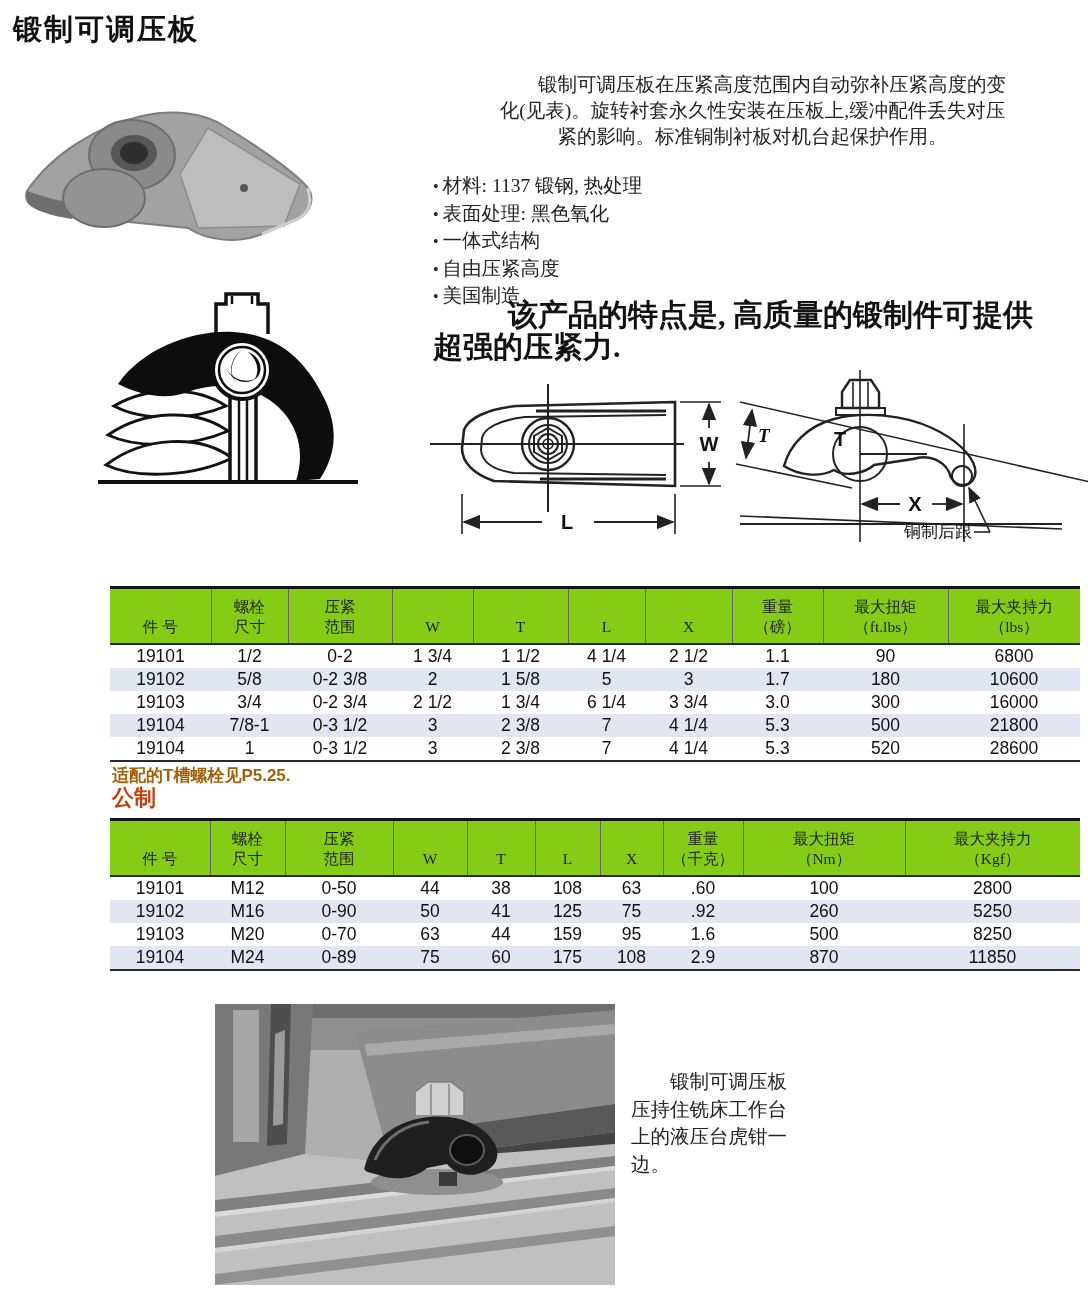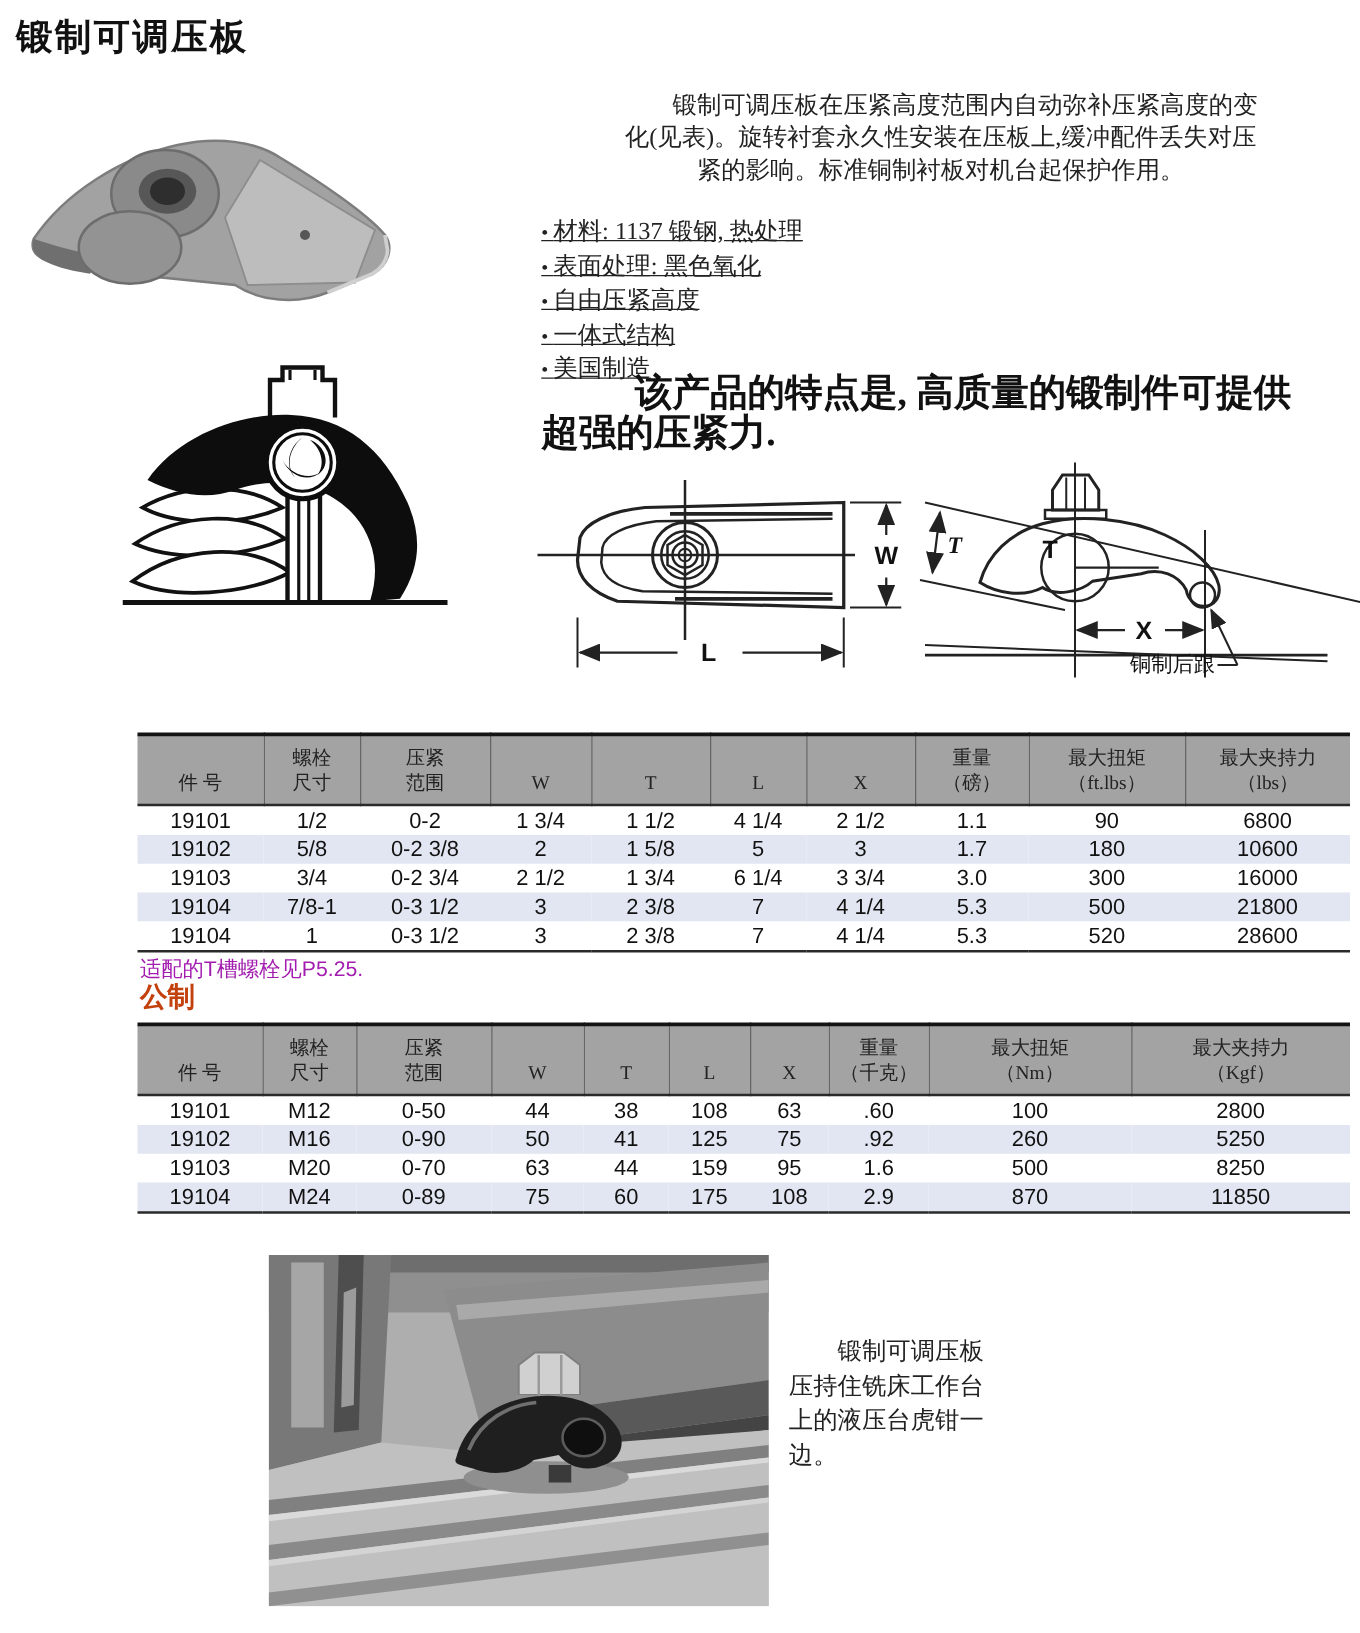--- a/index.html
+++ b/index.html
@@ -6,39 +6,39 @@
   #canvas{position:relative;width:1088px;height:1306px;background:#fff;overflow:hidden;
           font-family:"Liberation Serif",serif;color:#1a1a1a;}
   .abs{position:absolute;}
 
   .page-title{left:13px;top:10px;font-family:"Liberation Sans",sans-serif;
               font-weight:bold;font-size:29px;letter-spacing:2px;color:#111;}
 
   .intro-para{left:430px;top:72px;width:645px;font-size:19.5px;line-height:26px;
               white-space:pre-line;text-indent:2em;color:#222;text-align:center;}
   .bullets{left:433px;top:173px;width:620px;font-size:19.5px;line-height:26.5px;color:#222;
-           list-style:none;margin:0;padding:0;text-decoration:underline;}
+           list-style:none;margin:0;padding:0;}
   .bullets li::before{content:"•  ";font-size:16px;}
   .feature{left:433px;top:299px;width:600px;font-size:30px;line-height:32px;font-weight:bold;
            white-space:pre-line;text-indent:2.5em;color:#111;}
 
   
   .tbl{border-collapse:collapse;table-layout:fixed;width:970px;
        border-top:3px solid #141414;border-bottom:2px solid #2a2a2a;}
   .tbl thead tr{border-bottom:2px solid #2a2a2a;}
-  .tbl thead th{background:#a3a3a3;border-left:1px solid #666;vertical-align:bottom;
+  .tbl thead th{background:#84cc16;border-left:1px solid #666;vertical-align:bottom;
                 text-align:center;font-weight:normal;font-family:"Liberation Serif",serif;
                 font-size:15.5px;line-height:1.32;padding:8px 2px 5px;white-space:pre-line;color:#222;}
   .tbl thead th:first-child{border-left:none;}
   .tbl tbody td{text-align:center;font-family:"Liberation Sans",sans-serif;font-size:17.5px;
                 line-height:23px;padding:0;color:#111;}
   .tbl tbody tr:nth-child(even){background:#e2e6f2;}
 
-  .tbl-note{left:112px;top:764px;font-family:"Liberation Sans",sans-serif;font-weight:normal;
-            font-size:17px;color:#a21caf;}
+  .tbl-note{left:112px;top:764px;font-family:"Liberation Sans",sans-serif;font-weight:bold;
+            font-size:17px;color:#a16207;}
   .metric-heading{left:112px;top:783px;font-family:"Liberation Sans",sans-serif;font-weight:bold;
                   font-size:22px;color:#c2410c;}
   .caption{left:631px;top:1068px;width:180px;font-size:19.5px;line-height:27.5px;
            white-space:pre-line;text-indent:2em;color:#222;}
 
   svg text{font-family:"Liberation Sans",sans-serif;}
   svg .dim{font-weight:bold;font-size:20px;fill:#111;}
   svg .dimit{font-style:italic;font-family:"Liberation Serif",serif;font-weight:bold;font-size:19px;fill:#111;}
   svg .cjk{font-family:"Liberation Serif",serif;font-size:17px;fill:#111;}
   svg .ln{stroke:#222;fill:none;}
@@ -64,22 +64,22 @@
     <path d="M250,158 L286,143 C293,139 298,132 298,124 L296,112" fill="none" stroke="#cfcfcf" stroke-width="3"></path>
   </svg>
 
   <div class="abs intro-para">锻制可调压板在压紧高度范围内自动弥补压紧高度的变
 化(见表)。旋转衬套永久性安装在压板上,缓冲配件丢失对压
 紧的影响。标准铜制衬板对机台起保护作用。</div>
 
   <ul class="abs bullets">
     <li>材料: 1137 锻钢, 热处理</li>
     <li>表面处理: 黑色氧化</li>
+    <li>一体式结构</li>
     <li>自由压紧高度</li>
-    <li>一体式结构</li>
     <li>美国制造</li>
   </ul>
 
   <div class="abs feature">该产品的特点是, 高质量的锻制件可提供
 超强的压紧力.</div>
 
   <svg class="abs" style="left:98px;top:288px;" width="335" height="262" viewBox="0 0 335 262">
 
     <path d="M16,118 C50,98 98,98 128,118 C96,132 46,134 16,118 Z" fill="#fff" stroke="#111" stroke-width="3"></path>
     <path d="M10,147 C46,122 98,120 130,143 C96,158 42,162 10,147 Z" fill="#fff" stroke="#111" stroke-width="3"></path>

